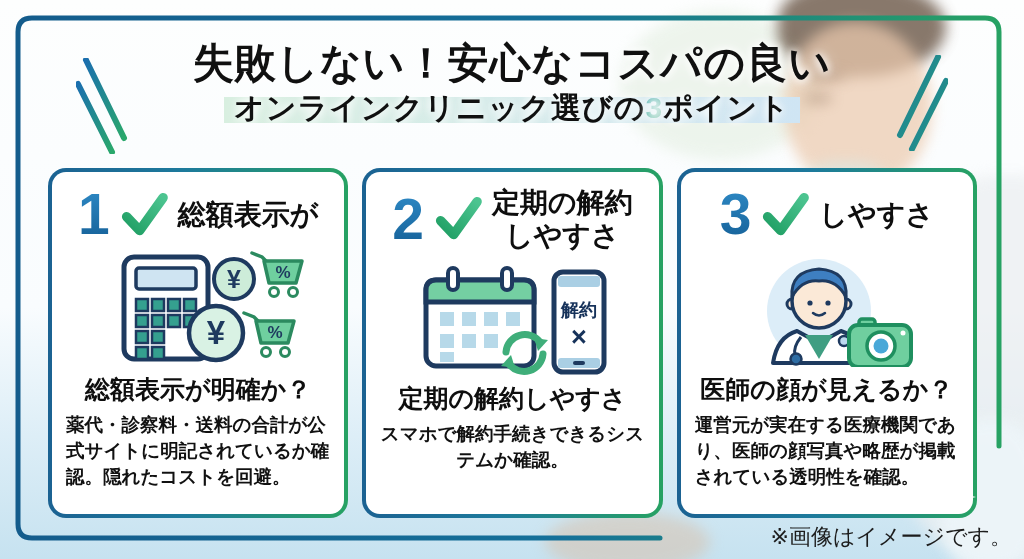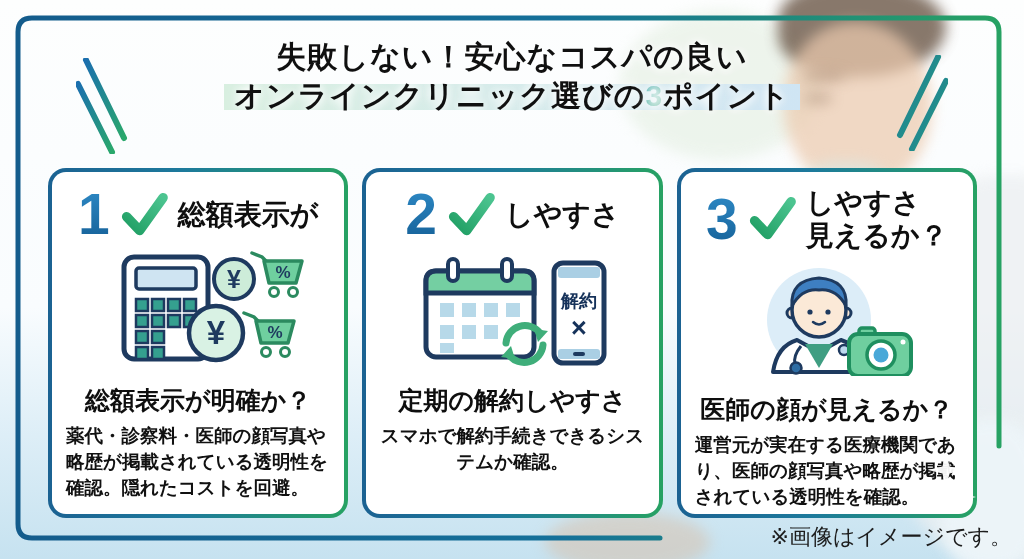--- a/index.html
+++ b/index.html
@@ -23,21 +23,21 @@
   .ph-collar{left:806px;top:162px;width:80px;height:42px;background:#d9ebea;opacity:.6;border-radius:40%;}
   .ph-shoulder{left:880px;top:175px;width:260px;height:390px;background:#eceff1;opacity:.75;border-radius:45%;}
   .ph-coat-wash{left:940px;top:420px;width:100px;height:150px;background:#eef6fa;opacity:.85;border-radius:40%;}
   .ph-hand{left:545px;top:512px;width:165px;height:60px;background:#d9bfa8;opacity:.5;border-radius:50%;}
   
   .frame-svg{position:absolute;inset:0;z-index:2;pointer-events:none;}
   
   .title-wrap{position:absolute;left:0;top:40px;width:1024px;text-align:center;z-index:3;}
   .t-line{font-weight:900;color:#101010;letter-spacing:1px;
     text-shadow:0 0 8px rgba(255,255,255,.95),0 0 16px rgba(255,255,255,.9),0 2px 10px rgba(255,255,255,.85);}
-  .t1{font-size:30px;line-height:1.15;}
+  .t1{font-size:41px;line-height:1.15;}
   .t2{font-size:30px;line-height:1.15;margin-top:4px;display:inline-block;position:relative;}
   .t2 .hl-band{position:absolute;left:-10px;right:-10px;bottom:3px;height:26px;
     background:linear-gradient(90deg,#d8efe0 0%,#d6ecea 45%,#cfe5f4 100%);z-index:0;}
   .t2 .t2-text{position:relative;z-index:1;}
   .t-num{background:linear-gradient(135deg,#2ba0ad 0%,#3aa878 100%);
     -webkit-background-clip:text;background-clip:text;color:transparent;}
   .slash{position:absolute;z-index:3;}
   .slash-left{left:76px;top:58px;}
   .slash-right{left:890px;top:55px;}
   
@@ -47,21 +47,21 @@
   .card-inner{flex:1;background:#ffffff;border-radius:14px;padding:12px 14px 10px 14px;
     display:flex;flex-direction:column;align-items:center;}
   .card-head{display:flex;align-items:center;justify-content:center;gap:8px;margin-top:2px;}
   .num{font-size:57px;font-weight:900;line-height:1;
     background:linear-gradient(180deg,#2e8ac6 0%,#156097 100%);
     -webkit-background-clip:text;background-clip:text;color:transparent;}
   .check{width:52px;height:52px;flex:0 0 auto;}
   .head-txt{font-size:28px;font-weight:900;color:#0e0e0e;line-height:1.18;text-align:left;}
   .card.center-txt .head-txt{text-align:center;}
   .icon-area{height:118px;display:flex;align-items:center;justify-content:center;margin-top:6px;}
-  .sub-head{font-size:25px;font-weight:900;color:#0e0e0e;margin-top:17px;text-align:center;}
+  .sub-head{font-size:25px;font-weight:900;color:#0e0e0e;margin-top:6px;text-align:center;}
   .body-txt{font-size:18.5px;font-weight:700;color:#111;line-height:1.4;margin-top:6px;text-align:left;}
   .card.center-txt .body-txt{text-align:center;}
   
   .footer-note{position:absolute;right:12px;bottom:7px;font-size:22px;font-weight:400;color:#1c1c1c;z-index:4;}
   .sparkle{position:absolute;background:#ffffff;z-index:3;
     clip-path:polygon(50% 0,60% 40%,100% 50%,60% 60%,50% 100%,40% 60%,0 50%,40% 40%);}
   .sp1{left:928px;top:452px;width:36px;height:36px;opacity:.95;}
   .sp2{left:962px;top:490px;width:14px;height:14px;opacity:.85;}
 </style>
 </head>
@@ -177,32 +177,33 @@
                 <path d="M-8,2 L2,6 L6,10" fill="none" stroke="#2b8a5f" stroke-width="3.5" stroke-linecap="round"></path>
                 <polygon points="4,10 42,10 36,32 9,32" fill="#6fcf9f" stroke="#2b8a5f" stroke-width="3.5" stroke-linejoin="round"></polygon>
                 <text x="23" y="27" text-anchor="middle" font-size="17" font-weight="bold" fill="#1e3a5f">%</text>
                 <circle cx="14" cy="41" r="4.5" fill="#fff" stroke="#2b8a5f" stroke-width="3"></circle>
                 <circle cx="33" cy="41" r="4.5" fill="#fff" stroke="#2b8a5f" stroke-width="3"></circle>
               </g>
             </g>
           </svg>
         </div>
         <div class="sub-head">総額表示が明確か？</div>
-        <div class="body-txt">薬代・診察料・医師の顔写真や略歴が掲載されている透明性を確認。隠れたコストを回避。</div>
+        <div class="body-txt">薬代・診察料・送料の合計が公式サイトに明記されているか確認。隠れたコストを回避。</div>
       </div>
     </div>
 
     <div class="card center-txt">
       <div class="card-inner">
         <div class="card-head">
           <span class="num">2</span>
           <svg class="check" viewBox="0 0 60 60">
             <path d="M10 32 L25 48 L52 10" fill="none" stroke="url(#checkG)" stroke-width="11" stroke-linecap="round" stroke-linejoin="round"></path>
           </svg>
           <div class="head-txt">
+            <div>定期の解約</div>
             <div>しやすさ</div>
           </div>
         </div>
         <div class="icon-area">
           <svg width="212" height="118" viewBox="0 0 212 118">
 
             <g>
               <rect x="20" y="22" width="108" height="86" rx="10" fill="#ffffff" stroke="#1e3a5f" stroke-width="5"></rect>
               <path d="M20,32 Q20,22 30,22 L118,22 Q128,22 128,32 L128,44 L20,44 Z" fill="#74cfa2" stroke="#1e3a5f" stroke-width="5"></path>
               <rect x="42" y="10" width="10" height="22" rx="5" fill="#ffffff" stroke="#1e3a5f" stroke-width="4"></rect>
@@ -243,21 +244,20 @@
 
     <div class="card">
       <div class="card-inner">
         <div class="card-head">
           <span class="num">3</span>
           <svg class="check" viewBox="0 0 60 60">
             <path d="M10 32 L25 48 L52 10" fill="none" stroke="url(#checkG)" stroke-width="11" stroke-linecap="round" stroke-linejoin="round"></path>
           </svg>
           <div class="head-txt">
             <div>しやすさ</div>
-            <div>見えるか？</div>
           </div>
         </div>
         <div class="icon-area">
           <svg width="212" height="118" viewBox="0 0 212 118">
 
             <g>
               <circle cx="98" cy="62" r="52" fill="#dcedf8"></circle>
               <path d="M52,114 Q56,88 76,82 L98,94 L120,82 Q140,88 144,114 Z" fill="#ffffff" stroke="#1e3a5f" stroke-width="4" stroke-linejoin="round"></path>
               <polygon points="84,86 112,86 98,110" fill="#3f9e82"></polygon>
               <circle cx="71" cy="55" r="5" fill="#fbe9d7" stroke="#1e3a5f" stroke-width="3"></circle>

